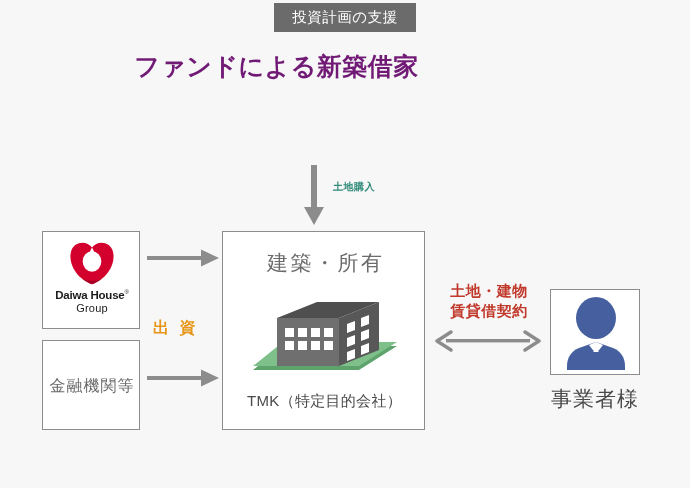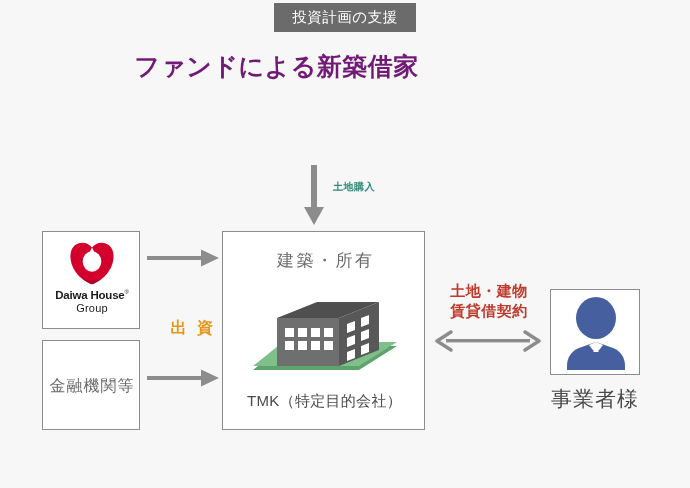--- a/index.html
+++ b/index.html
@@ -171,21 +171,21 @@
     letter-spacing: 1px;
   }
 
   
   .center-title {
     position: absolute;
     left: 0;
     top: 17px;
     width: 203px;
     text-align: center;
-    font-size: 17px;
+    font-size: 21px;
     color: #6b6b6b;
     letter-spacing: 2.5px;
     text-indent: 2.5px;
   }
   .building-wrap {
     position: absolute;
     left: 24px;
     top: 62px;
     width: 158px;
     height: 92px;
@@ -233,21 +233,21 @@
     left: 147px;
     top: 368px;
     width: 72px;
     height: 20px;
   }
   .fund-label {
     position: absolute;
     left: 150px;
     top: 318px;
     width: 66px;
-    text-align: right;
+    text-align: left;
     font-size: 16px;
     color: #e89619;
     font-weight: bold;
     letter-spacing: 3px;
     text-indent: 3px;
   }
   .arr-lease {
     position: absolute;
     left: 433px;
     top: 330px;

